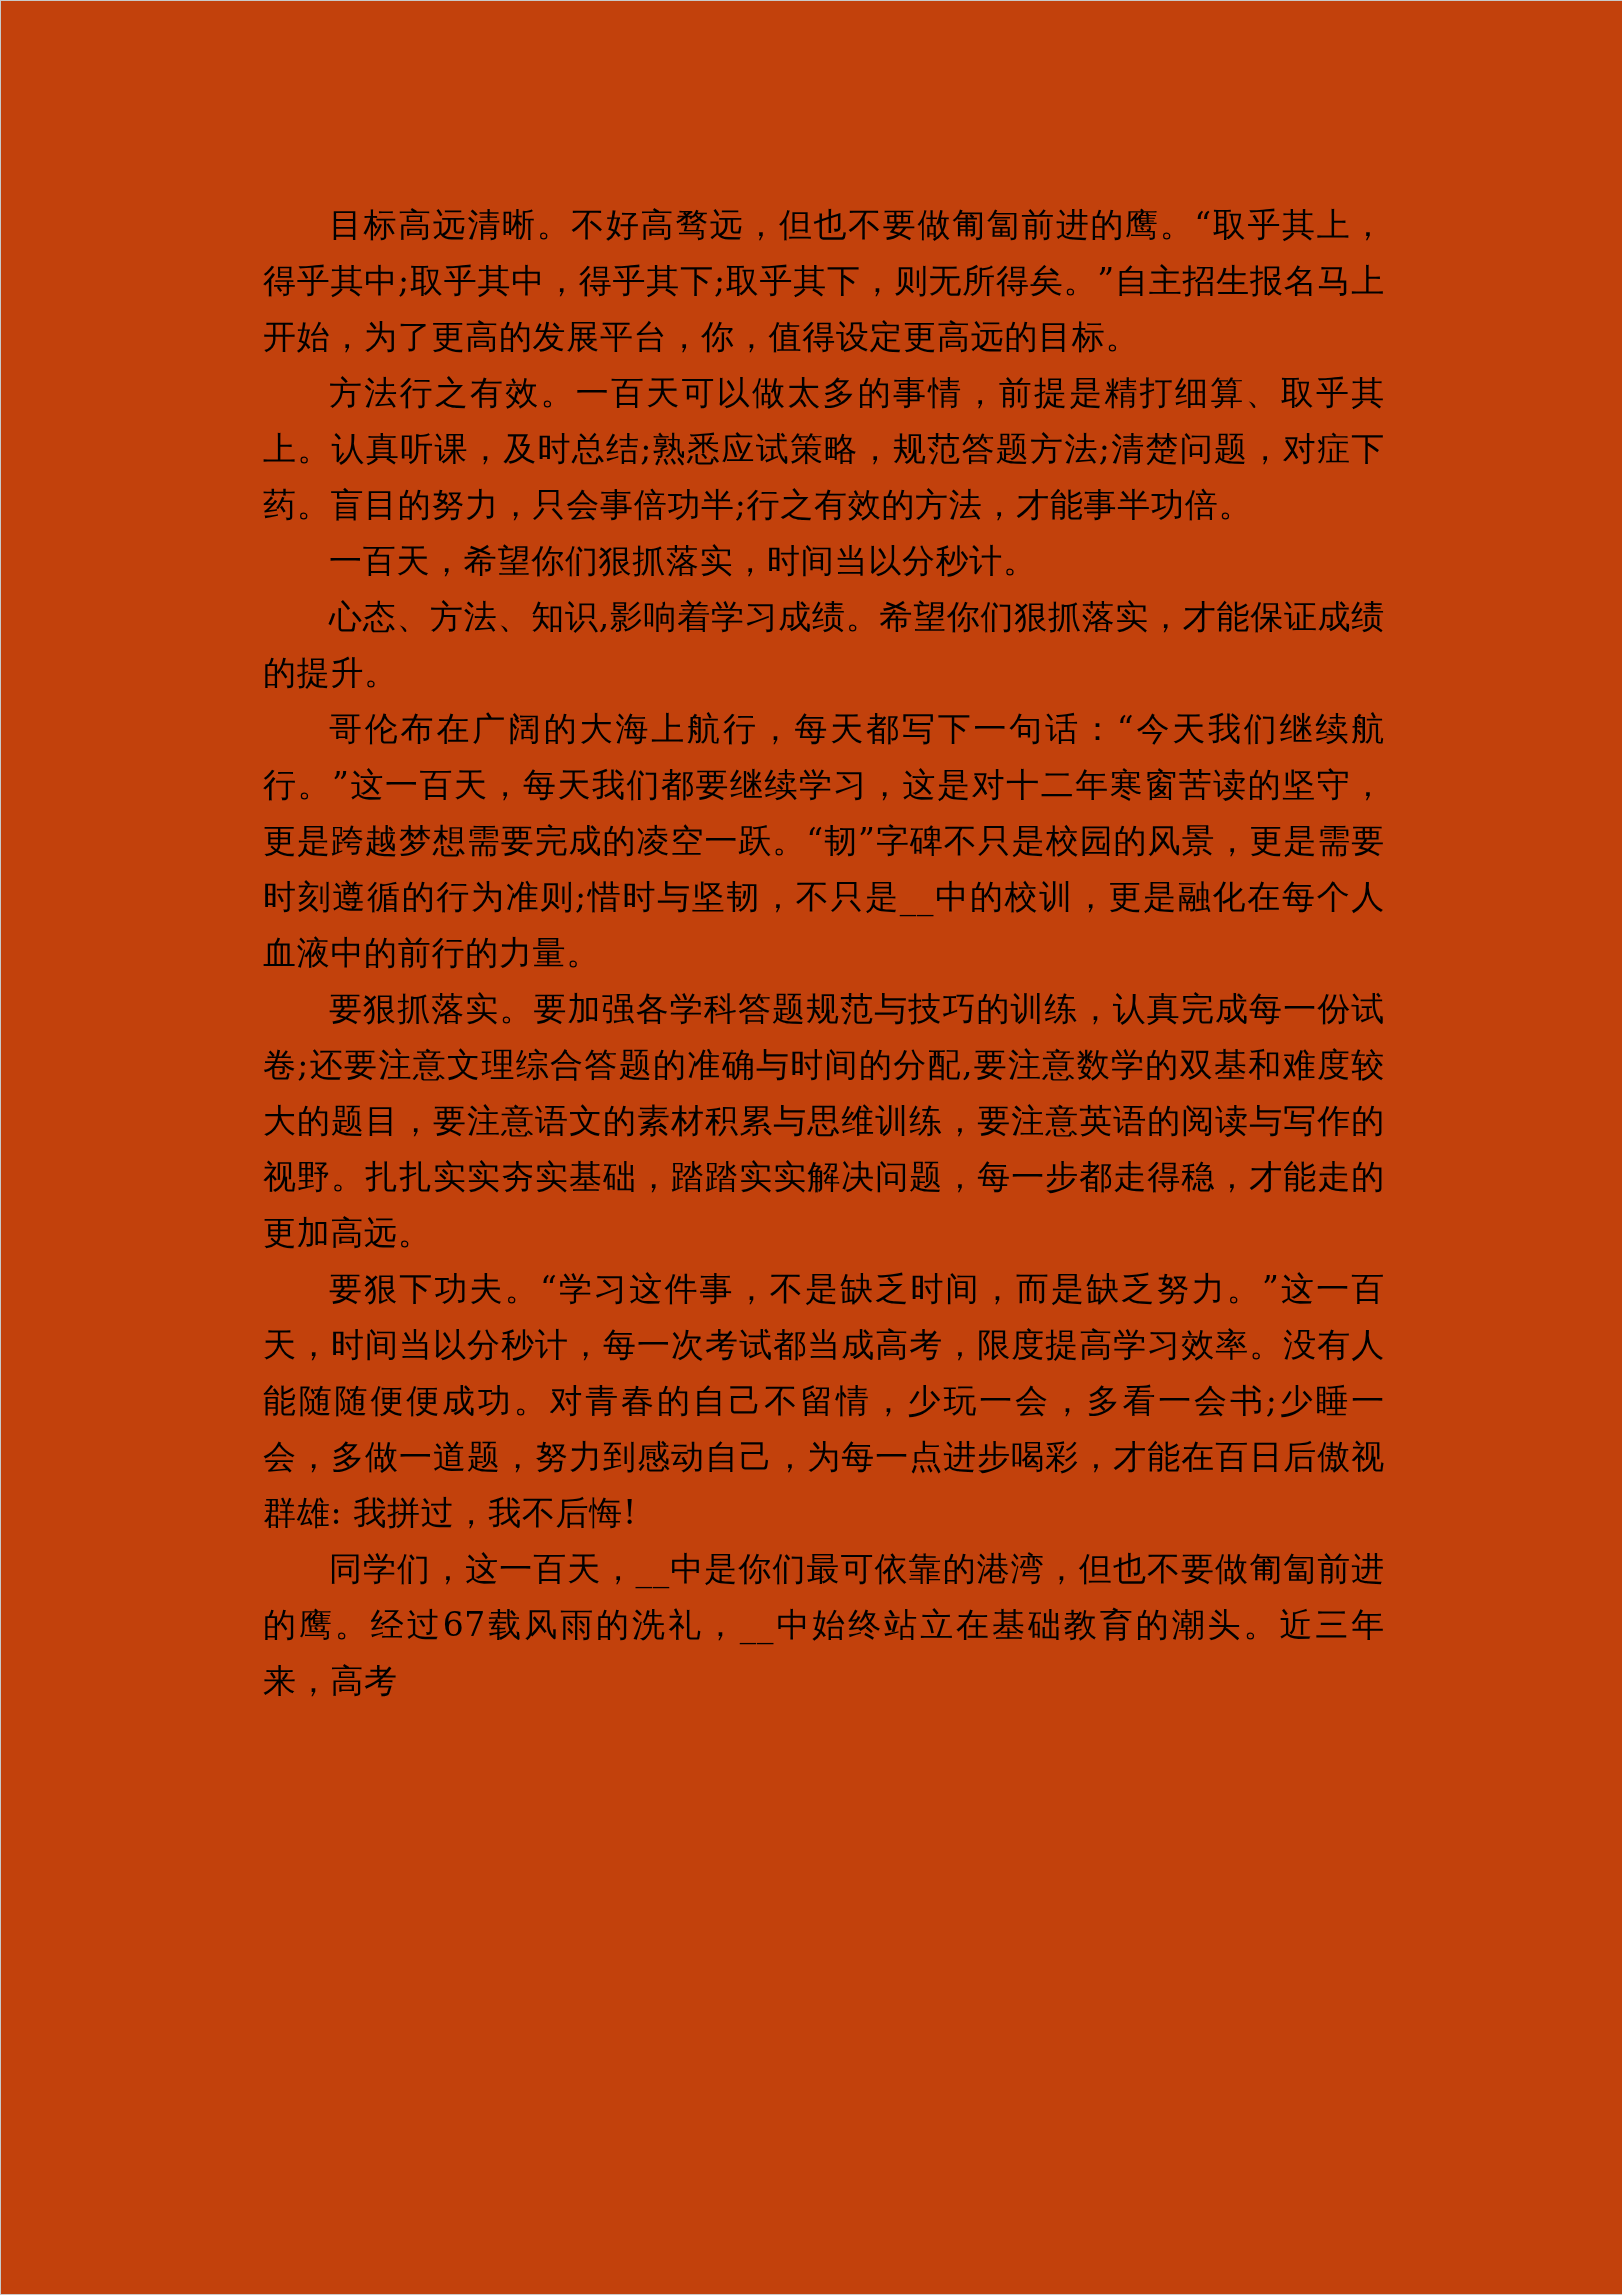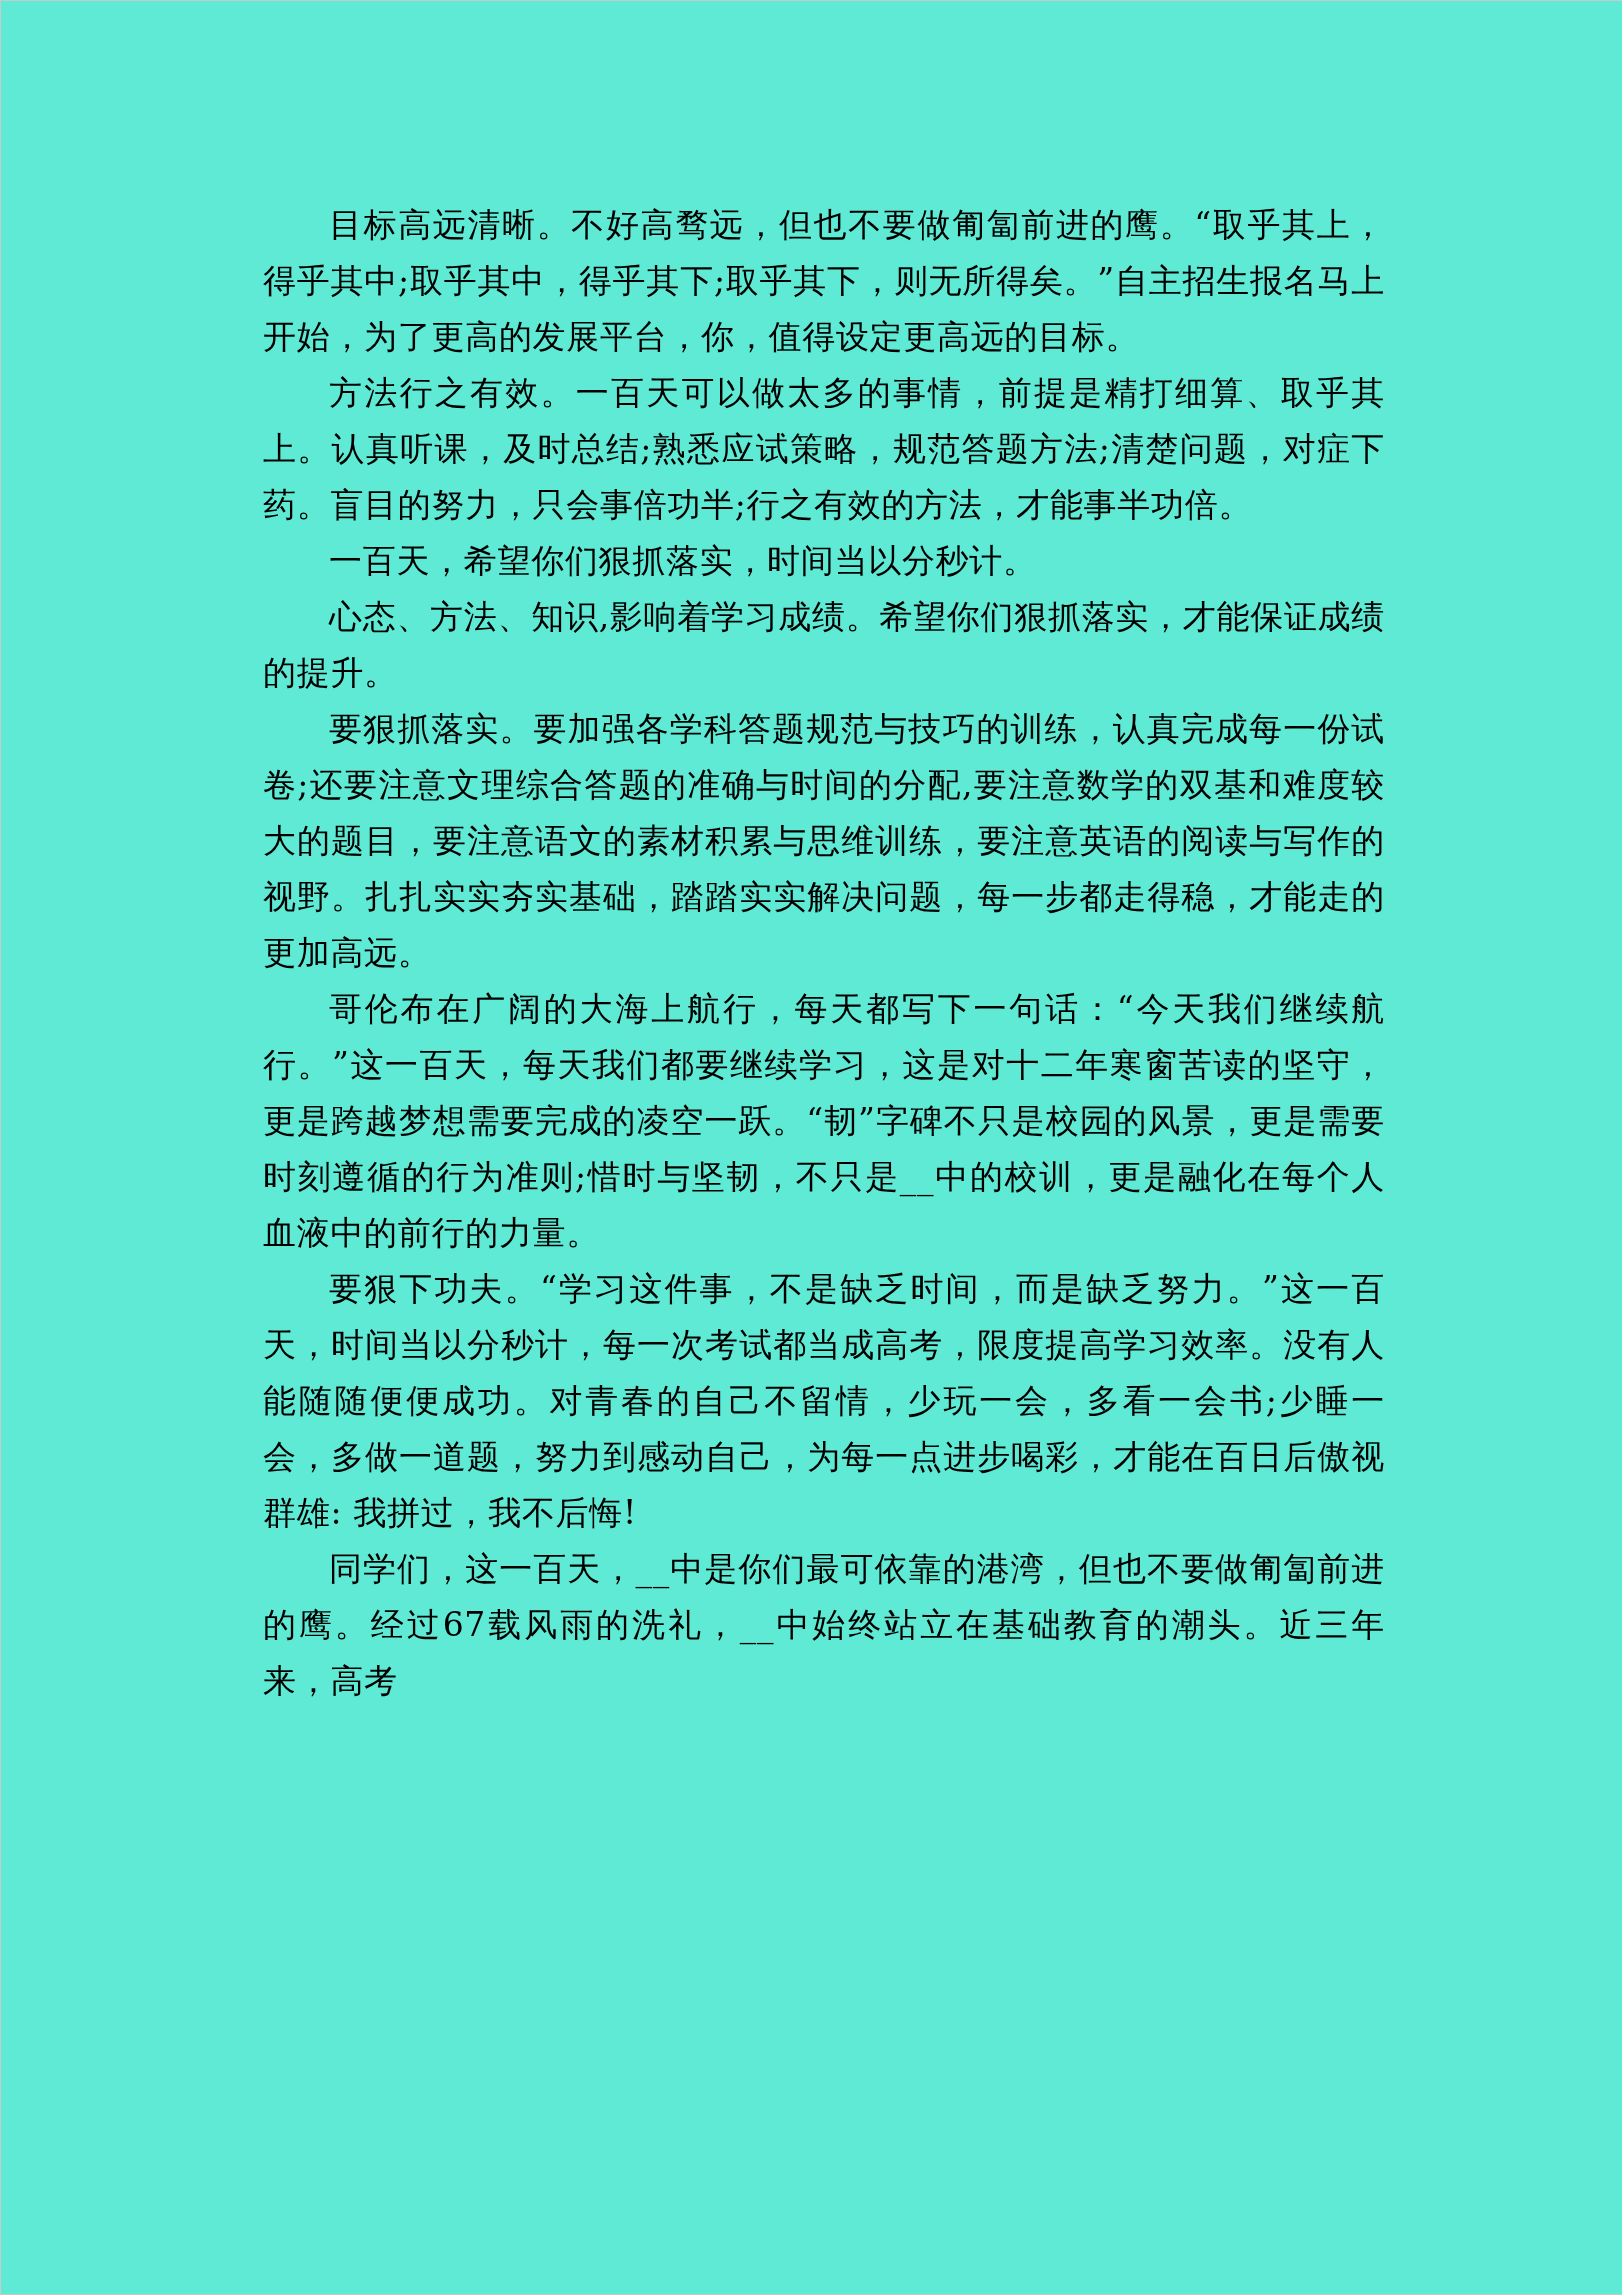--- a/index.html
+++ b/index.html
@@ -4,21 +4,21 @@
 <style>
   html, body {
     margin: 0;
     padding: 0;
     background: #ffffff;
   }
   .page {
     position: relative;
     width: 1623px;
     height: 2295px;
-    background: #5eead4;
+    background: #c2410c;
     border: 0.7px solid #c9c9c9;
     box-sizing: border-box;
     overflow: hidden;
     font-family: "DejaVu Serif", "Liberation Serif", serif;
   }
   .content {
     position: absolute;
     top: 196px;
     left: 262px;
     width: 1122px;
@@ -38,19 +38,19 @@
 </style>
 </head>
 <body>
 
 <div class="page">
   <div class="content">
     <p>目标高远清晰。不好高骛远，但也不要做匍匐前进的鹰。“取乎其上，得乎其中;取乎其中，得乎其下;取乎其下，则无所得矣。”自主招生报名马上开始，为了更高的发展平台，你，值得设定更高远的目标。</p>
     <p>方法行之有效。一百天可以做太多的事情，前提是精打细算、取乎其上。认真听课，及时总结;熟悉应试策略，规范答题方法;清楚问题，对症下药。盲目的努力，只会事倍功半;行之有效的方法，才能事半功倍。</p>
     <p>一百天，希望你们狠抓落实，时间当以分秒计。</p>
     <p>心态、方法、知识,影响着学习成绩。希望你们狠抓落实，才能保证成绩的提升。</p>
+    <p>哥伦布在广阔的大海上航行，每天都写下一句话：“今天我们继续航行。”这一百天，每天我们都要继续学习，这是对十二年寒窗苦读的坚守，更是跨越梦想需要完成的凌空一跃。“韧”字碑不只是校园的风景，更是需要时刻遵循的行为准则;惜时与坚韧，不只是__中的校训，更是融化在每个人血液中的前行的力量。</p>
     <p>要狠抓落实。要加强各学科答题规范与技巧的训练，认真完成每一份试卷;还要注意文理综合答题的准确与时间的分配,要注意数学的双基和难度较大的题目，要注意语文的素材积累与思维训练，要注意英语的阅读与写作的视野。扎扎实实夯实基础，踏踏实实解决问题，每一步都走得稳，才能走的更加高远。</p>
-    <p>哥伦布在广阔的大海上航行，每天都写下一句话：“今天我们继续航行。”这一百天，每天我们都要继续学习，这是对十二年寒窗苦读的坚守，更是跨越梦想需要完成的凌空一跃。“韧”字碑不只是校园的风景，更是需要时刻遵循的行为准则;惜时与坚韧，不只是__中的校训，更是融化在每个人血液中的前行的力量。</p>
     <p>要狠下功夫。“学习这件事，不是缺乏时间，而是缺乏努力。”这一百天，时间当以分秒计，每一次考试都当成高考，限度提高学习效率。没有人能随随便便成功。对青春的自己不留情，少玩一会，多看一会书;少睡一会，多做一道题，努力到感动自己，为每一点进步喝彩，才能在百日后傲视群雄: 我拼过，我不后悔!</p>
     <p>同学们，这一百天，__中是你们最可依靠的港湾，但也不要做匍匐前进的鹰。经过67载风雨的洗礼，__中始终站立在基础教育的潮头。近三年来，高考</p>
   </div>
 </div>
 
 
 </body></html>

